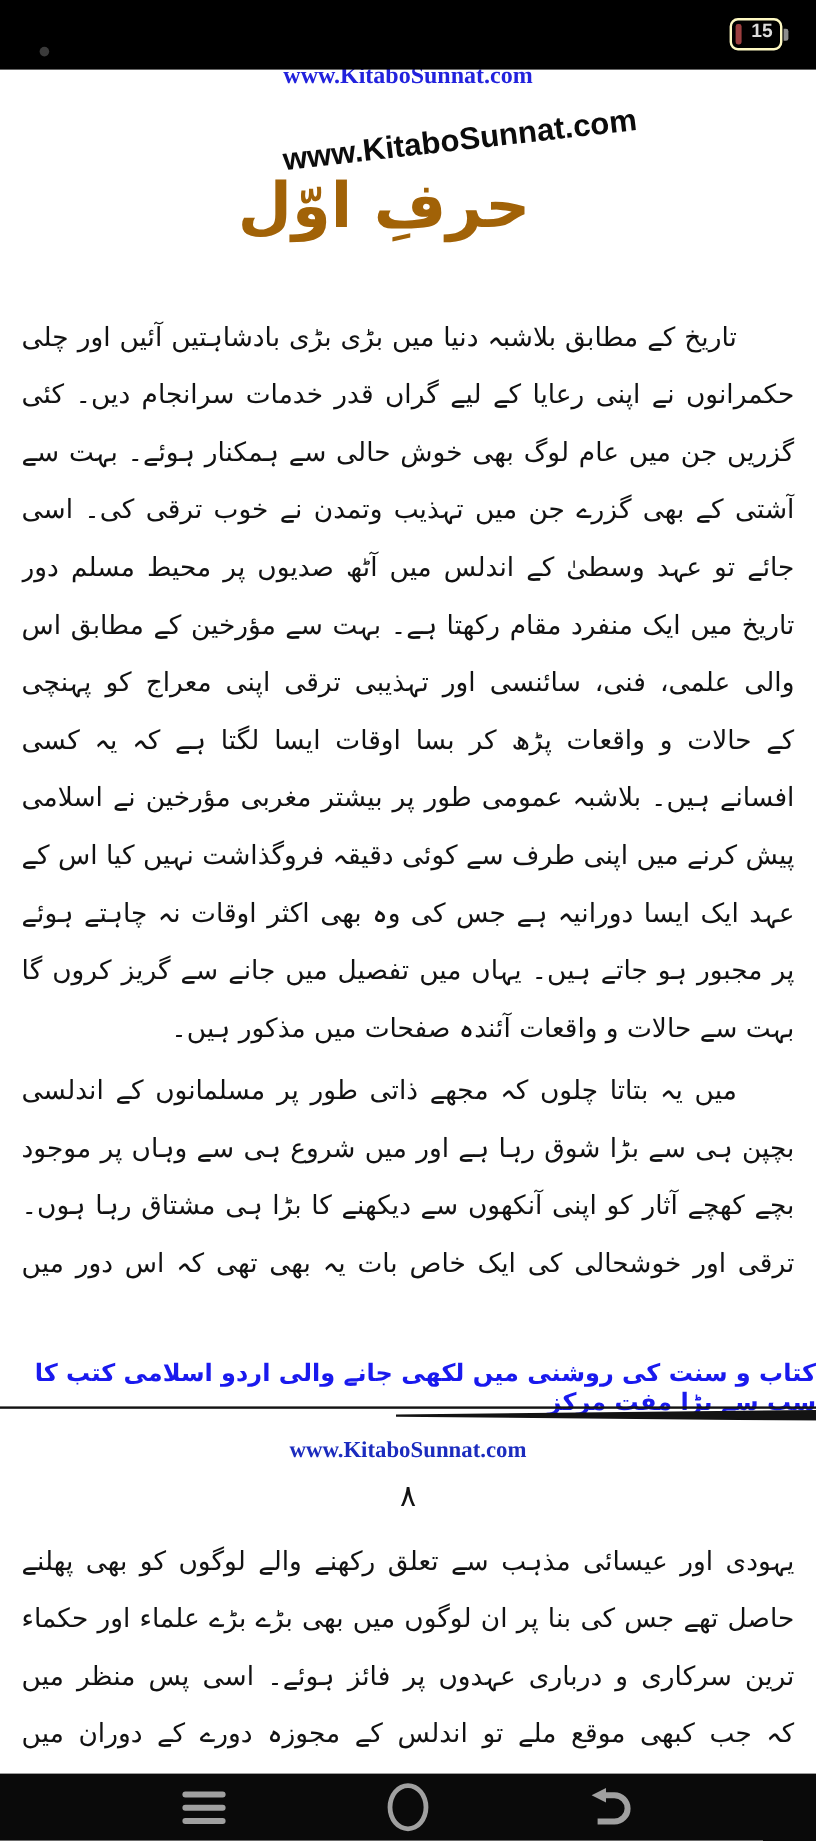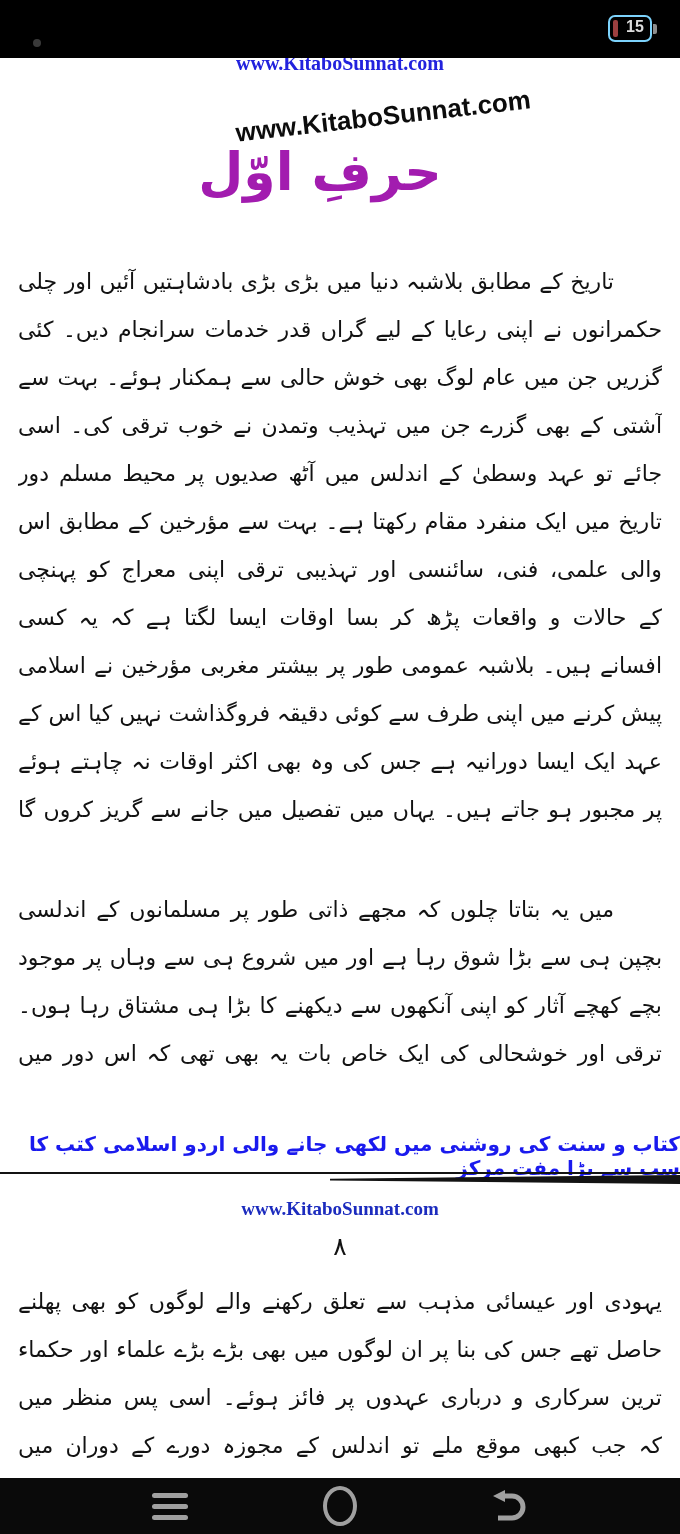--- a/index.html
+++ b/index.html
@@ -4,35 +4,35 @@
 <style>
   html,body{margin:0;padding:0;}
   body{
     width:680px;height:1534px;position:relative;overflow:hidden;
     background:#ffffff;font-family:"Liberation Sans",sans-serif;
   }
 
   
   .status-bar{position:absolute;top:0;left:0;width:680px;height:58px;background:#000;z-index:3;}
   .notif-dot{position:absolute;left:33px;top:39px;width:8px;height:8px;border-radius:50%;background:#3a3a3a;}
-  .battery{position:absolute;right:28px;top:15px;width:44px;height:27px;border:2px solid #7dd3fc;border-radius:7px;box-sizing:border-box;}
+  .battery{position:absolute;right:28px;top:15px;width:44px;height:27px;border:2px solid #fef9c3;border-radius:7px;box-sizing:border-box;}
   .battery-fill{position:absolute;left:3px;top:3px;width:5px;height:17px;border-radius:2px;background:#9c3f3f;}
   .battery-num{position:absolute;left:10px;top:1px;width:30px;text-align:center;color:#dcdcdc;font-size:16px;font-weight:bold;font-family:"Liberation Sans",sans-serif;}
   .battery-cap{position:absolute;right:-7px;top:7px;width:4px;height:10px;background:#8d8d8d;border-radius:0 2px 2px 0;}
 
   
   .top-banner{position:absolute;top:52px;left:0;width:680px;text-align:center;z-index:1;
     color:#2222dd;font-family:"Liberation Serif",serif;font-weight:bold;font-size:20px;text-decoration:none;display:block;}
 
   
   .watermark{position:absolute;top:102px;left:235px;width:280px;text-align:center;
     font-family:"Liberation Sans",sans-serif;font-weight:bold;font-size:26px;color:#0c0c0c;
     transform:rotate(-6.5deg);transform-origin:center;}
   .chapter-title{position:absolute;top:142px;left:195px;width:250px;text-align:center;direction:rtl;
-    font-family:"DejaVu Sans",sans-serif;font-size:52px;font-weight:bold;color:#a21caf;}
+    font-family:"DejaVu Sans",sans-serif;font-size:52px;font-weight:bold;color:#a16207;}
 
   .urdu{direction:rtl;font-family:"DejaVu Sans",sans-serif;color:#121212;}
   .urdu-para{position:absolute;left:18px;width:644px;}
   .para1{top:258px;}
   .para2{top:886px;}
   .uline{height:48px;line-height:48px;font-size:22px;text-align:justify;text-align-last:justify;overflow:hidden;}
   .uline.indent{padding-right:48px;}
   .uline.last{text-align-last:right;}
 
   .footer-tagline{position:absolute;top:1132px;left:0;width:680px;text-align:right;direction:rtl;
@@ -84,20 +84,21 @@
   <div class="uline">گزریں جن میں عام لوگ بھی خوش حالی سے ہمکنار ہوئے۔ بہت سے ادوار امن و</div>
   <div class="uline">آشتی کے بھی گزرے جن میں تہذیب وتمدن نے خوب ترقی کی۔ اسی تناظر میں دیکھا</div>
   <div class="uline">جائے تو عہد وسطیٰ کے اندلس میں آٹھ صدیوں پر محیط مسلم دور حکومت پوری انسانی</div>
   <div class="uline">تاریخ میں ایک منفرد مقام رکھتا ہے۔ بہت سے مؤرخین کے مطابق اس عہد میں ہونے</div>
   <div class="uline">والی علمی، فنی، سائنسی اور تہذیبی ترقی اپنی معراج کو پہنچی ہوئی تھی۔ تاریخ میں اس عہد</div>
   <div class="uline">کے حالات و واقعات پڑھ کر بسا اوقات ایسا لگتا ہے کہ یہ کسی خوابوں کی دنیا کے</div>
   <div class="uline">افسانے ہیں۔ بلاشبہ عمومی طور پر بیشتر مغربی مؤرخین نے اسلامی تاریخ کو مسخ کر کے</div>
   <div class="uline">پیش کرنے میں اپنی طرف سے کوئی دقیقہ فروگذاشت نہیں کیا اس کے باوجود بھی اندلسی</div>
   <div class="uline">عہد ایک ایسا دورانیہ ہے جس کی وہ بھی اکثر اوقات نہ چاہتے ہوئے بھی تعریف کرنے</div>
   <div class="uline">پر مجبور ہو جاتے ہیں۔ یہاں میں تفصیل میں جانے سے گریز کروں گا کیونکہ اس عہد کے</div>
+  <div class="uline last">بہت سے حالات و واقعات آئندہ صفحات میں مذکور ہیں۔</div>
 </div>
 
 <div class="urdu urdu-para para2">
   <div class="uline indent">میں یہ بتاتا چلوں کہ مجھے ذاتی طور پر مسلمانوں کے اندلسی دور کی تاریخ پڑھنے کا</div>
   <div class="uline">بچپن ہی سے بڑا شوق رہا ہے اور میں شروع ہی سے وہاں پر موجود عہد اسلام کے چند</div>
   <div class="uline">بچے کھچے آثار کو اپنی آنکھوں سے دیکھنے کا بڑا ہی مشتاق رہا ہوں۔ دراصل اس عہد کی</div>
   <div class="uline">ترقی اور خوشحالی کی ایک خاص بات یہ بھی تھی کہ اس دور میں مملکت اندلس میں موجود</div>
 </div>
 
 <div class="footer-tagline">کتاب و سنت کی روشنی میں لکھی جانے والی اردو اسلامی کتب کا سب سے بڑا مفت مرکز</div>

